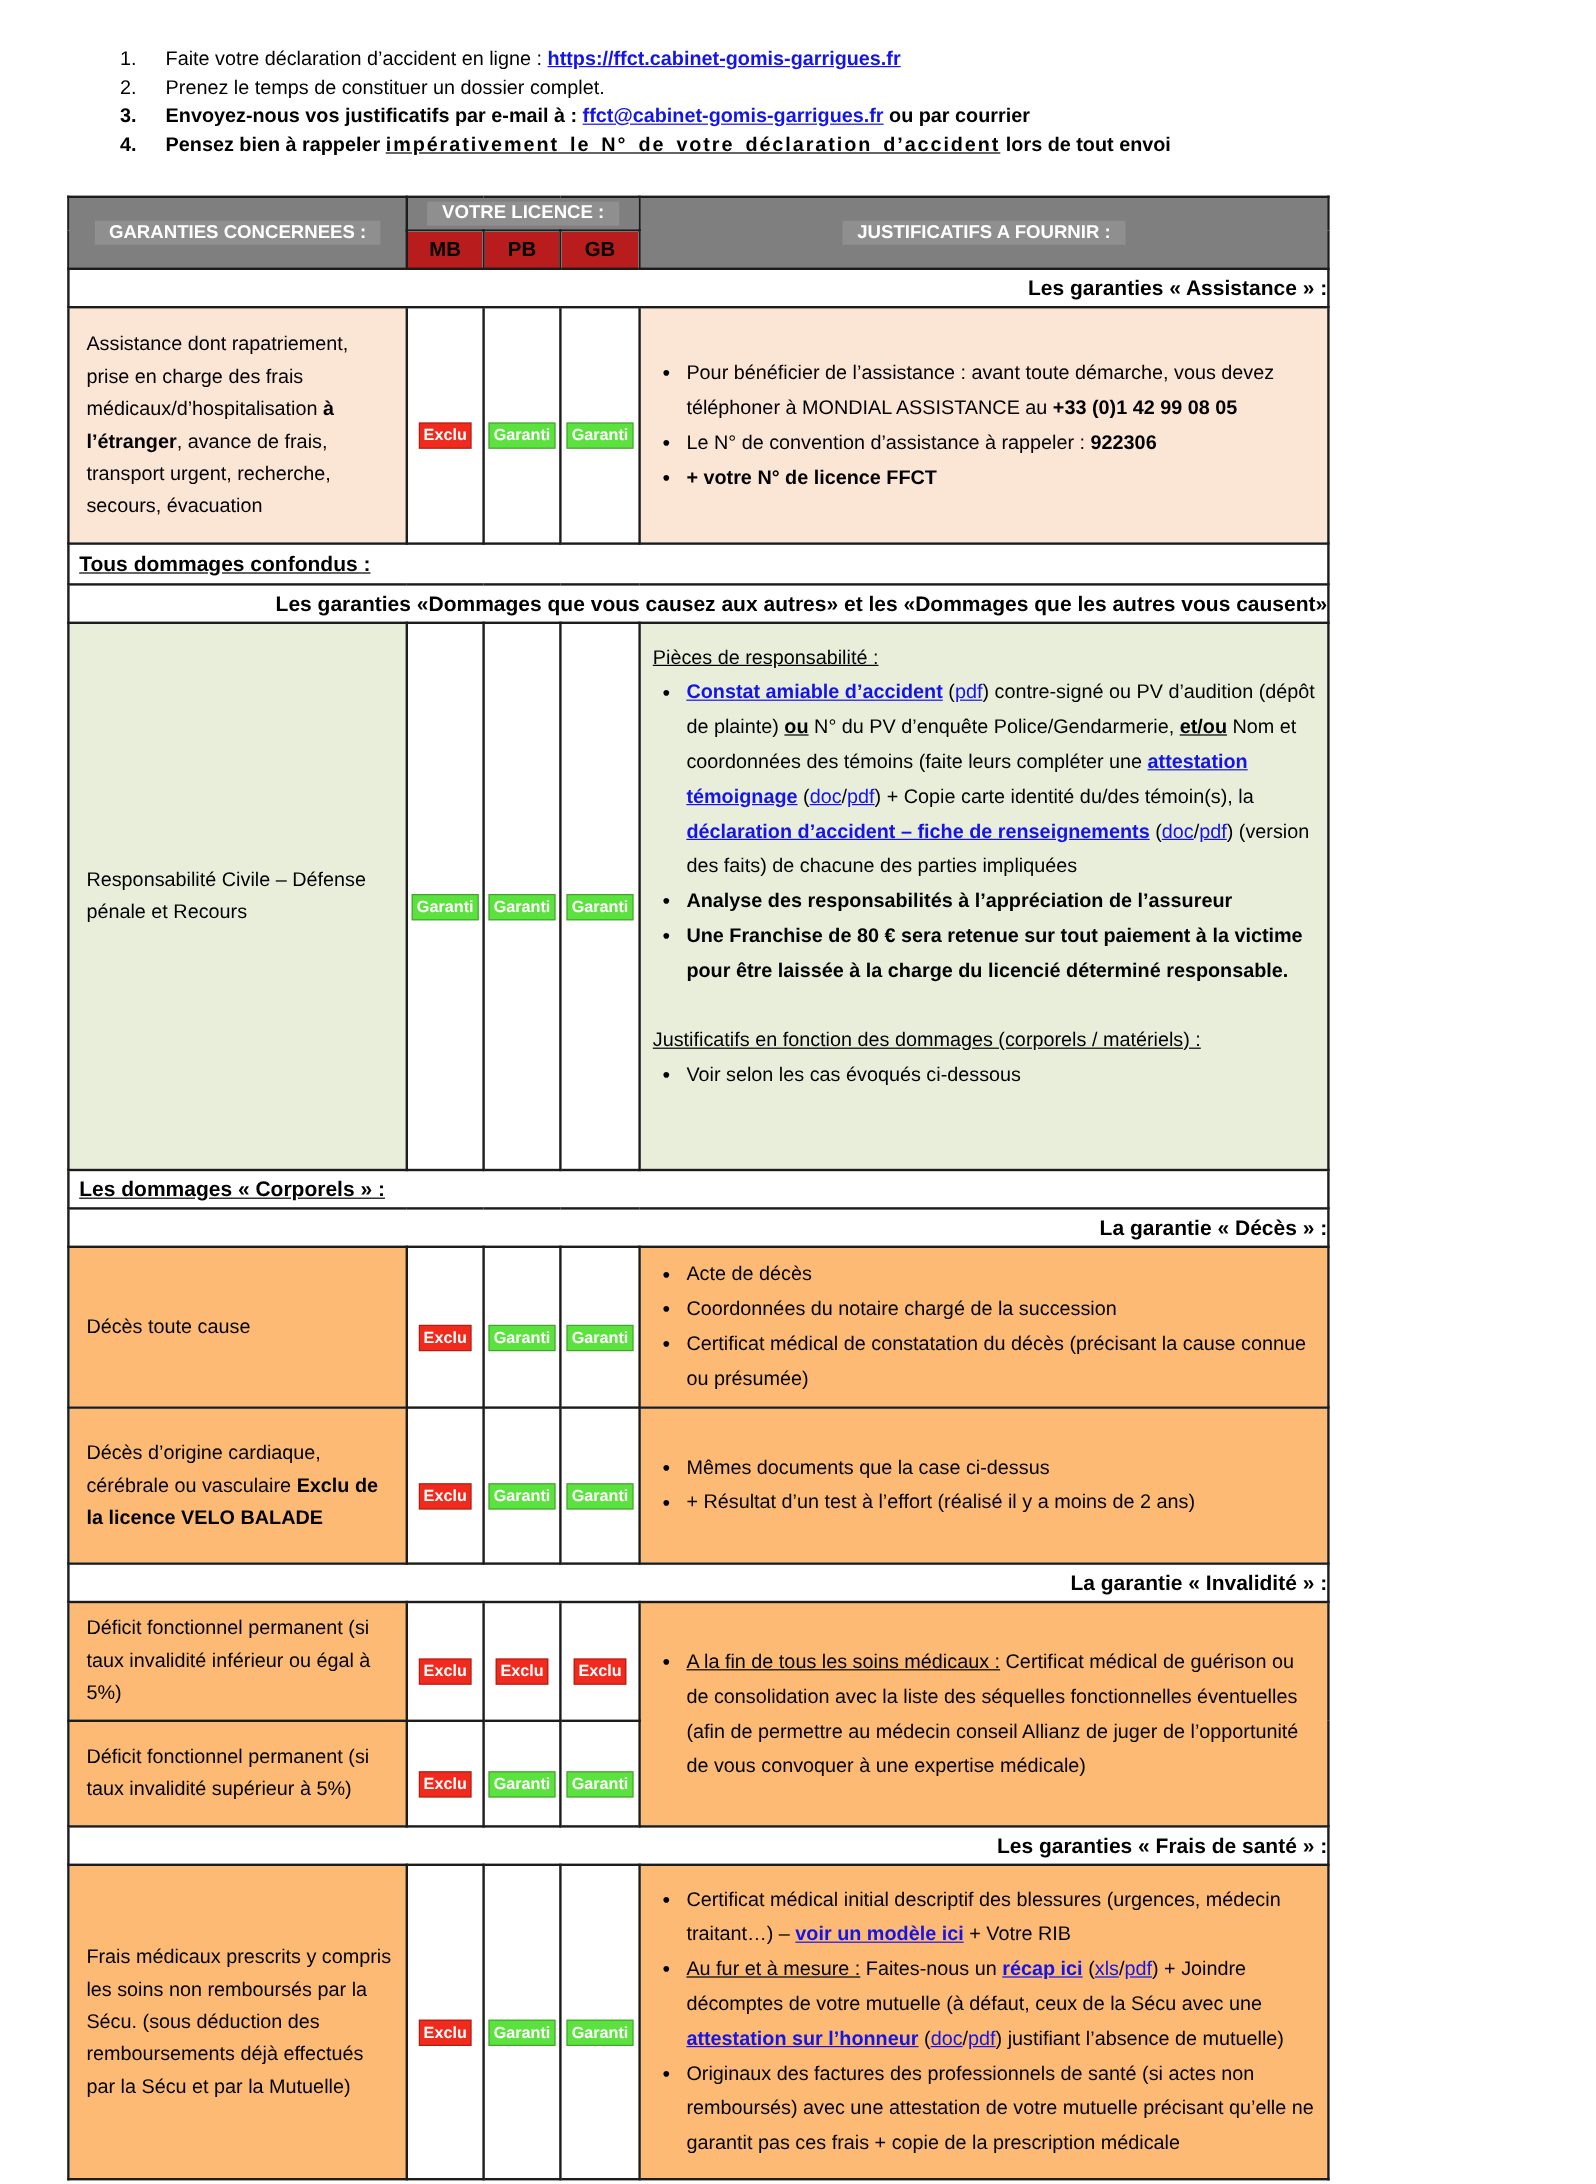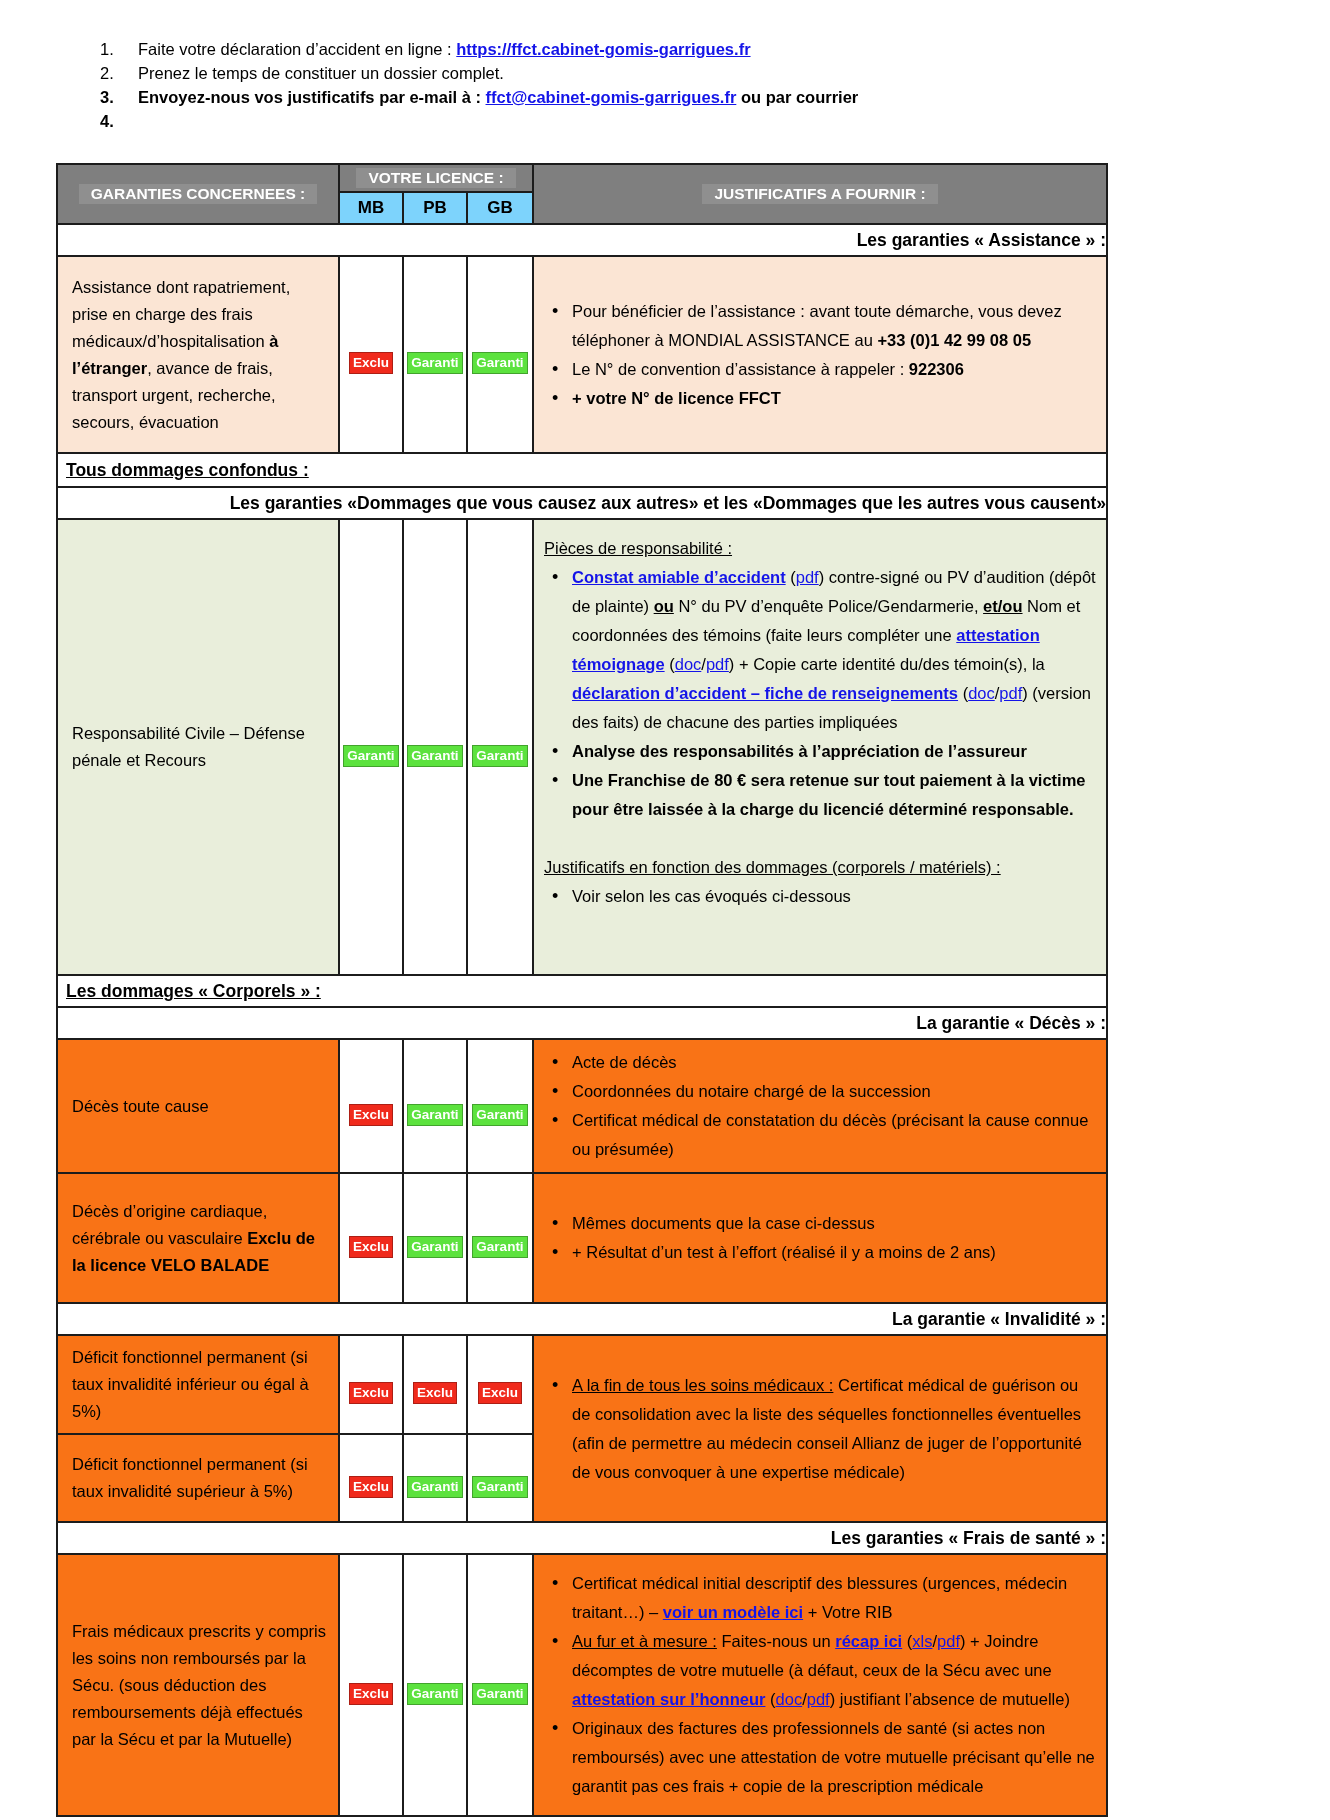--- a/index.html
+++ b/index.html
@@ -27,31 +27,31 @@
     border:2.5px solid #111;
   }
   td{border:2px solid #1c1c1c;padding:0;vertical-align:middle;overflow:hidden;}
 
   
   .hdr td{background:#7f7f7f;color:#fff;font-weight:bold;text-align:center;}
   td.h-gar{font-size:15.5px;}
   td.h-lic{font-size:15.5px;height:26px;}
   td.h-just{font-size:15.5px;}
   .hdr-pill{background:#8f8f8f;padding:1px 12px;display:inline-block;}
-  td.h-col{background:#7dd3fc;color:#000;font-size:17px;font-weight:bold;text-align:center;height:30px;}
+  td.h-col{background:#b91c1c;color:#000;font-size:17px;font-weight:bold;text-align:center;height:30px;}
 
   
   tr.band td{background:#fff;font-weight:bold;font-size:17.5px;text-align:right;height:30px;}
   tr.band.left td{text-align:left;padding-left:8px;}
   tr.band.left td .bandtxt{text-decoration:underline;margin-top:48px;}
 
   
   .bg-peach{background:#fbe5d4;}
   .bg-green{background:#e9eedb;}
-  .bg-pink{background:#f97316;}
+  .bg-pink{background:#fdba74;}
   td.label{font-size:16.5px;line-height:27px;padding:8px 8px 8px 14px;vertical-align:middle;}
   td.lic{background:#fff;text-align:center;vertical-align:middle;}
   td.just{font-size:16.5px;line-height:29px;padding:8px 10px 8px 8px;vertical-align:middle;}
   td.just.vtop{vertical-align:top;padding-top:14px;}
 
   .bullet{position:relative;padding-left:30px;}
   .bullet::before{content:"\2022";position:absolute;left:10px;top:0;font-size:18px;}
   .pline{padding-left:2px;}
   .gap{height:29px;}
 
@@ -85,20 +85,21 @@
     <div class="intro-item">
       <span class="num">2.</span>
       <span class="itxt"><span>Prenez le temps de constituer un dossier complet.</span></span>
     </div>
     <div class="intro-item bold">
       <span class="num">3.</span>
       <span class="itxt"><span class="b">Envoyez-nous vos justificatifs par e-mail à  : </span><span class="b u lk">ffct@cabinet-gomis-garrigues.fr</span><span class="b"> ou par courrier</span></span>
     </div>
     <div class="intro-item bold">
       <span class="num">4.</span>
+      <span class="itxt"><span class="b">Pensez bien à rappeler </span><span class="b u sp">impérativement le N° de votre déclaration d’accident</span><span class="b"> lors de tout envoi</span></span>
     </div>
   </div>
 
   <table class="main">
     <colgroup>
       <col style="width:282px">
         <col style="width:64px">
         <col style="width:64px">
         <col style="width:66px">
         <col style="width:574px">

